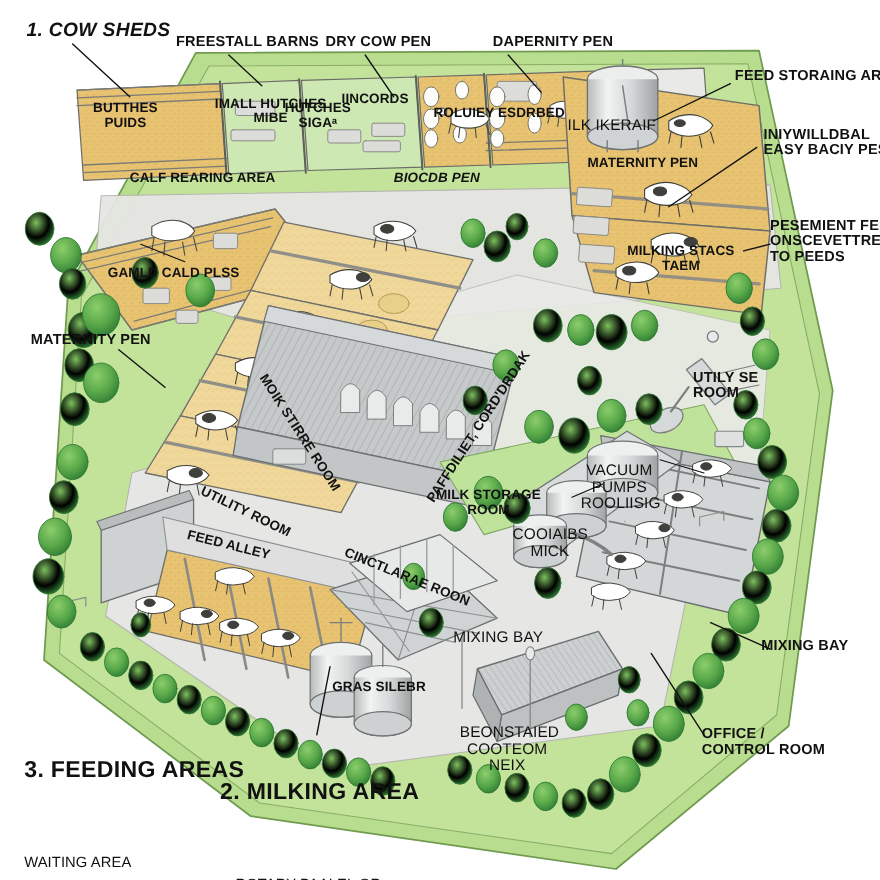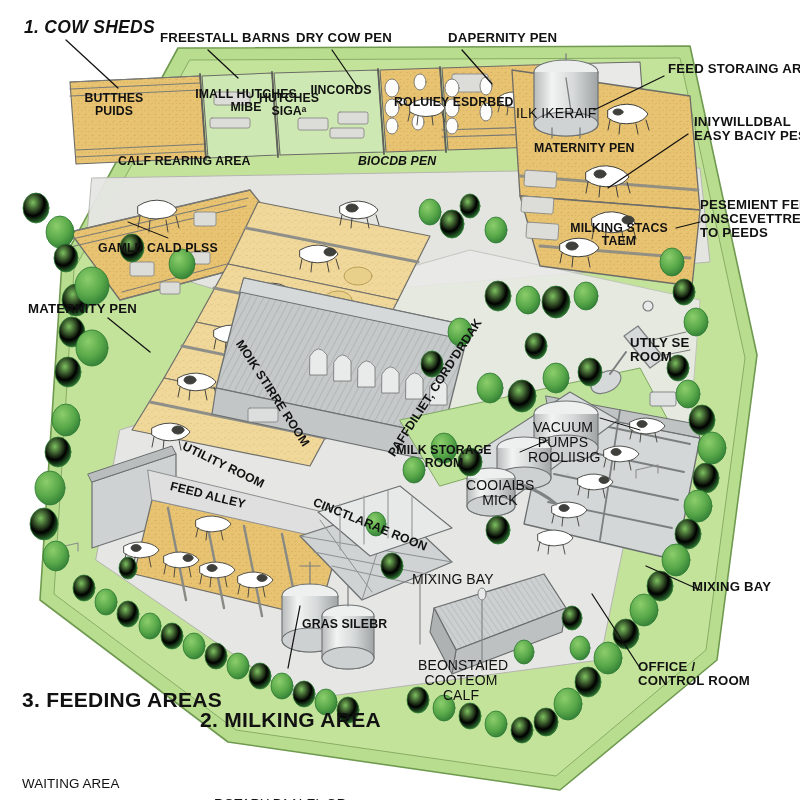--- a/index.html
+++ b/index.html
@@ -556,21 +556,21 @@
 ROOLIISIG</div>
   <div class="lbl onmap-sm ctr2" style="left:466px;top:478px;width:68px;text-align:center;">COOIAIBS
 MICK</div>
   <div class="lbl onmap rot" style="left:186px;top:440px;transform:rotate(26deg);">UTILITY ROOM</div>
   <div class="lbl onmap rot" style="left:172px;top:480px;transform:rotate(14deg);">FEED ALLEY</div>
   <div class="lbl onmap rot" style="left:316px;top:496px;transform:rotate(22deg);">CINCTLARAE ROON</div>
   <div class="lbl onmap" style="left:302px;top:618px;">GRAS SILEBR</div>
   <div class="lbl onmap-sm" style="left:412px;top:572px;">MIXING BAY</div>
   <div class="lbl onmap-sm ctr2" style="left:418px;top:658px;width:86px;">BEONSTAIED
 COOTEOM
-CALF</div>
+NEIX</div>
 
   <div class="lbl" style="left:22px;top:655px;">
     <div class="legend-title">3. FEEDING AREAS</div>
     <div class="legend-line legend-list">
       <div>WAITING AREA</div>
       
       
       
       
       

